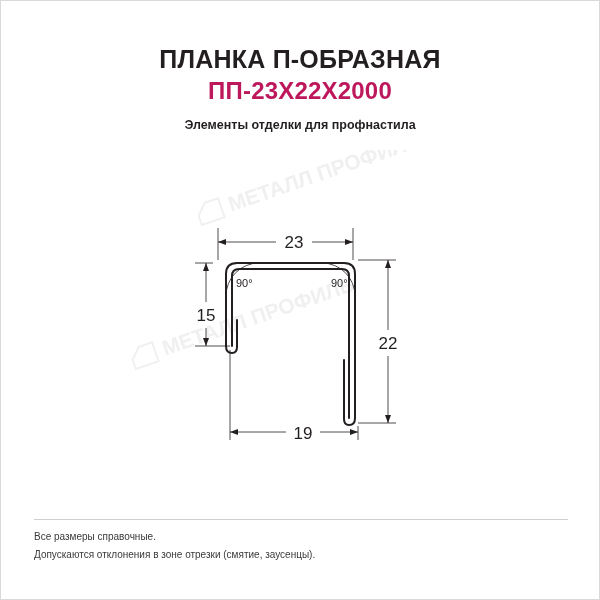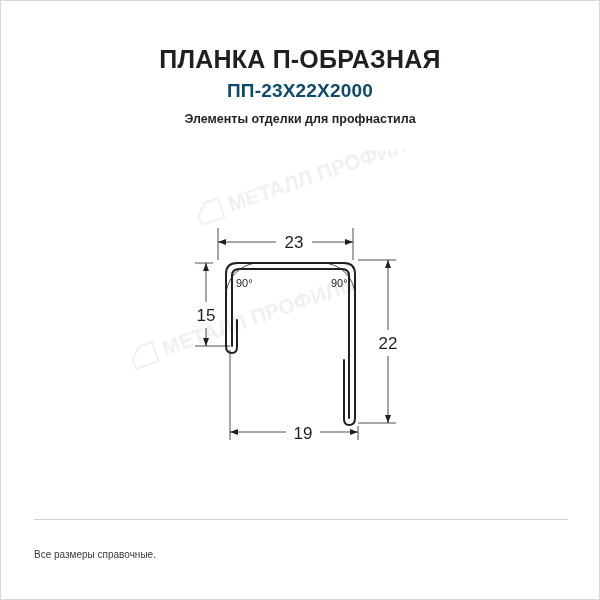--- a/index.html
+++ b/index.html
@@ -38,30 +38,31 @@
     text-align: center;
   }
   .title-1 {
     font-size: 25px;
     font-weight: bold;
     letter-spacing: 0.2px;
     line-height: 30px;
     color: #231f20;
   }
   .title-2 {
-    font-size: 19px;
+    font-size: 24px;
     font-weight: bold;
     letter-spacing: 0.2px;
     line-height: 34px;
-    color: #0c4a6e;
+    color: #be185d;
   }
   .subtitle {
     font-size: 12.5px;
     font-weight: bold;
     line-height: 22px;
+    margin-top: 6px;
     color: #231f20;
   }
   .drawing {
     position: absolute;
     top: 150px;
     left: 0;
     width: 600px;
     height: 340px;
   }
   .footer {
@@ -193,15 +194,16 @@
       <text class="ang-text" x="236" y="137">90°</text>
       <text class="ang-text" x="331" y="137">90°</text>
 
     </svg>
   </div>
 
   <div class="footer-rule"></div>
 
   <div class="footer">
     <div class="footer-line">Все размеры справочные.</div>
+    <div class="footer-line">Допускаются отклонения в зоне отрезки (смятие, заусенцы).</div>
   </div>
 
 </div>
 
 </body></html>

